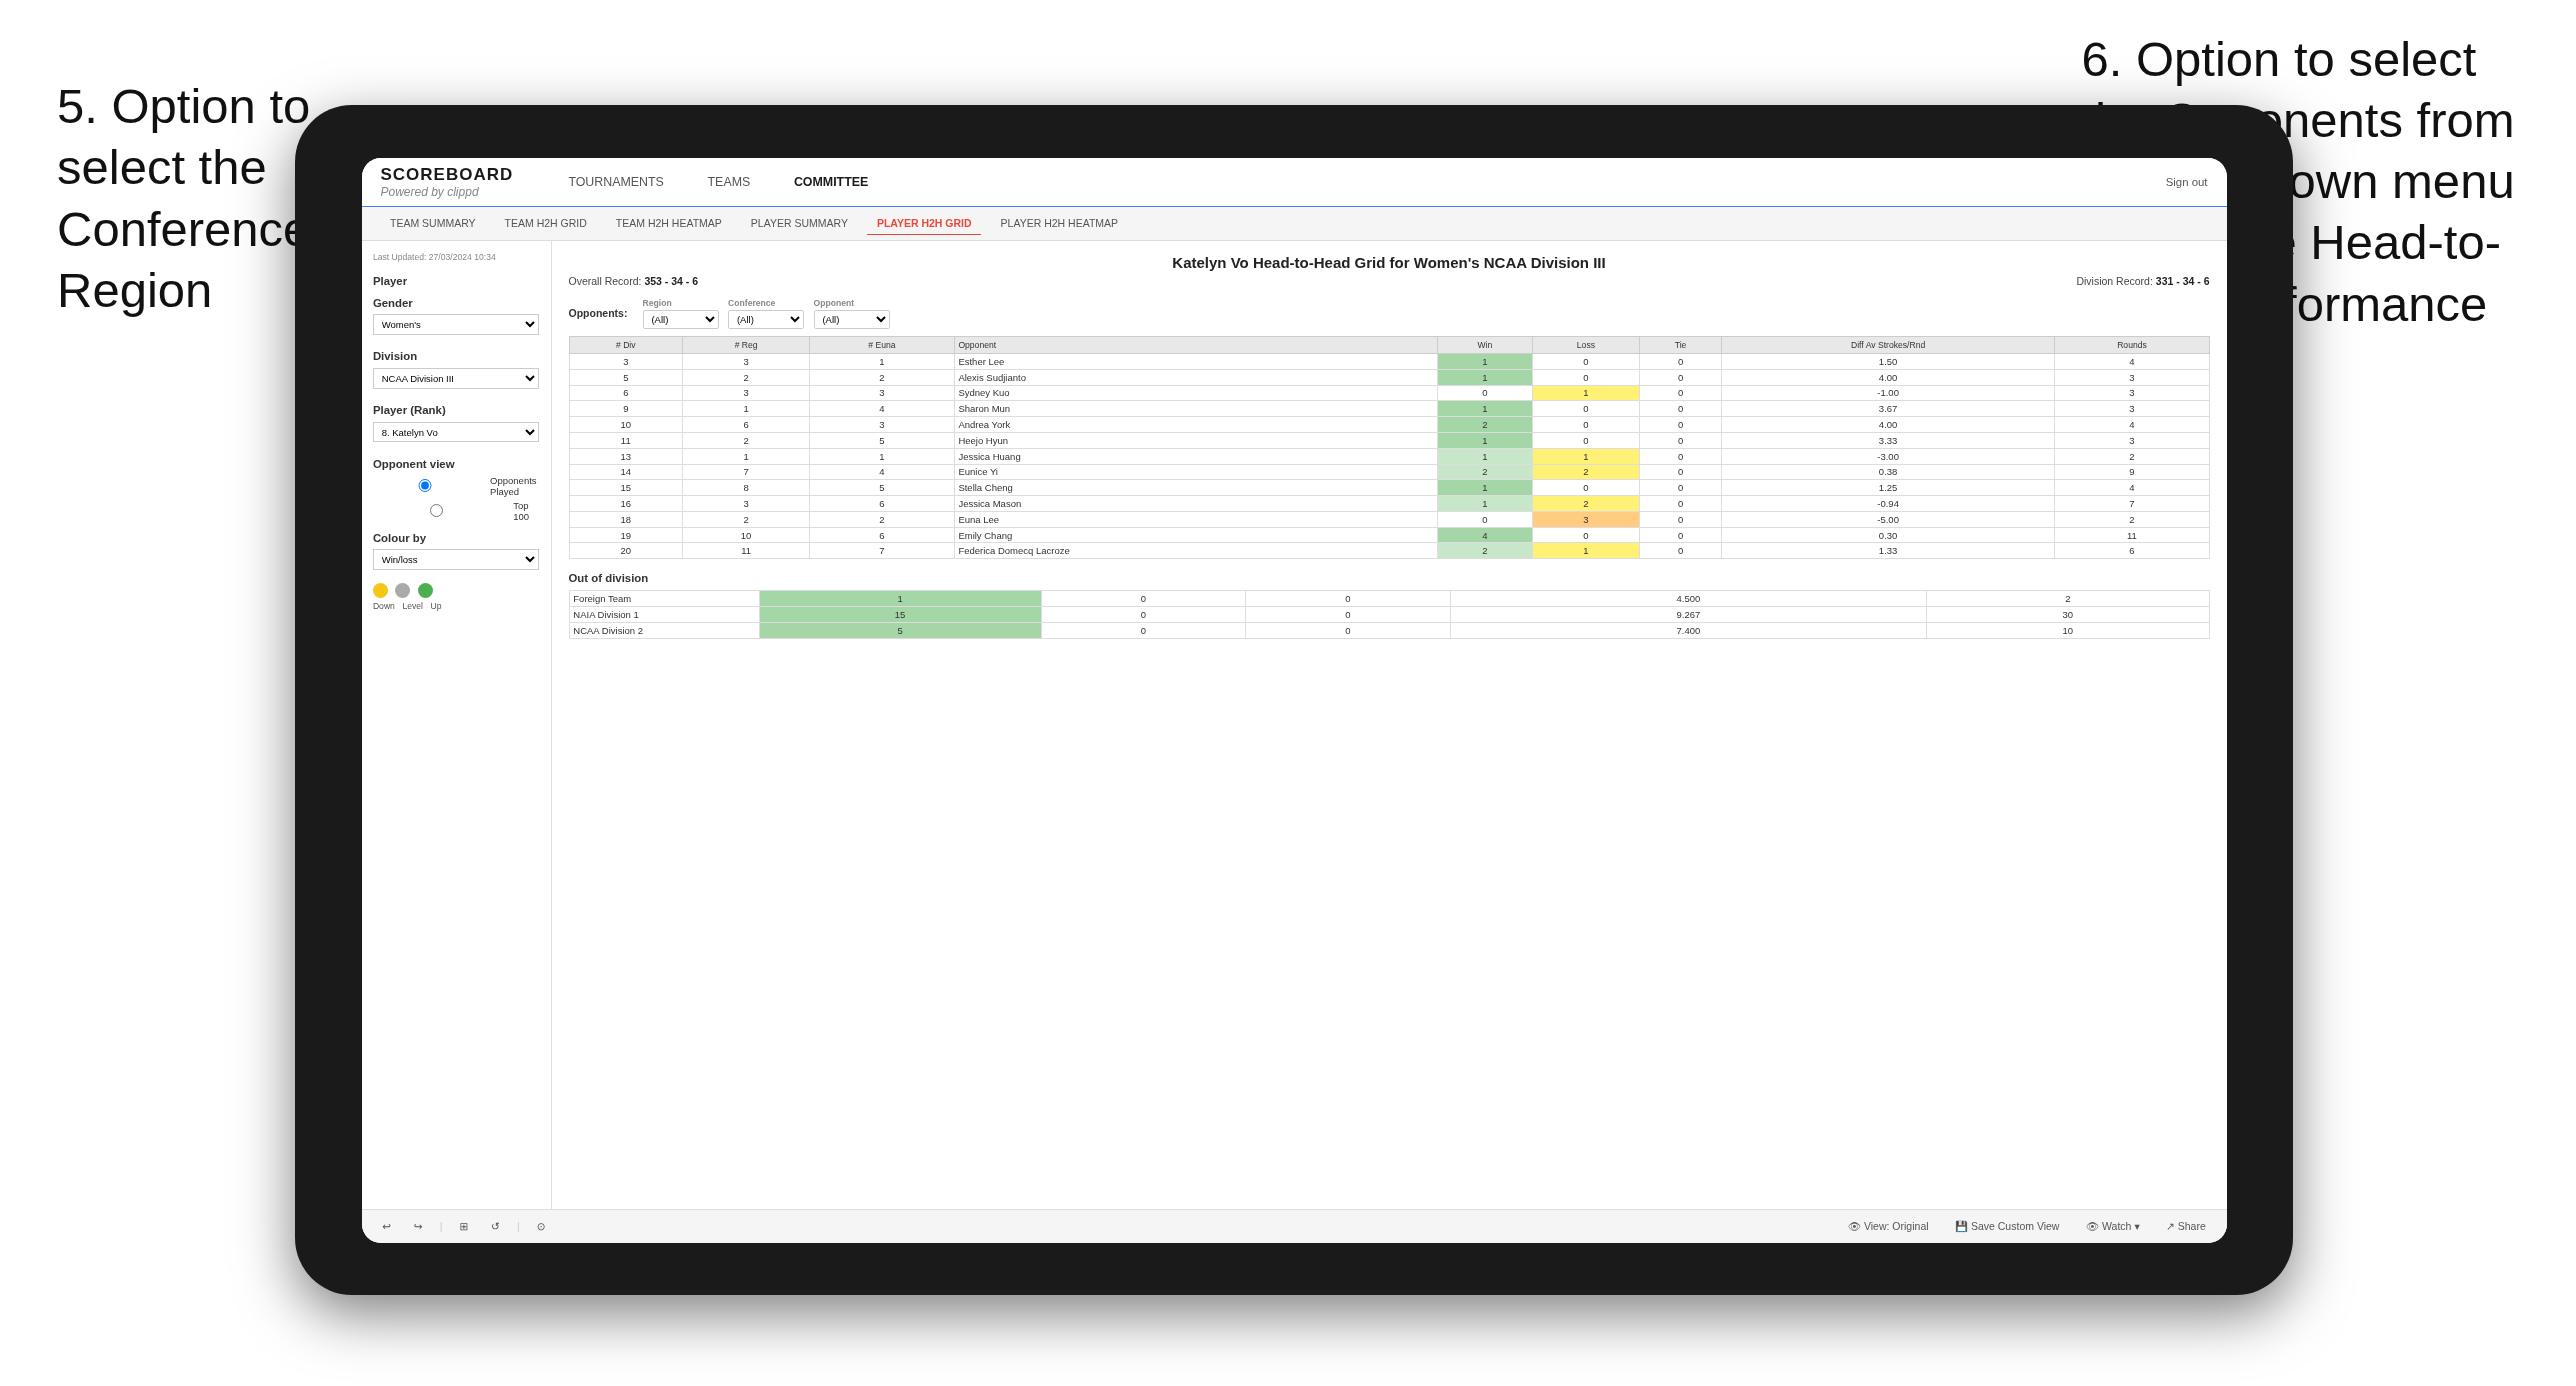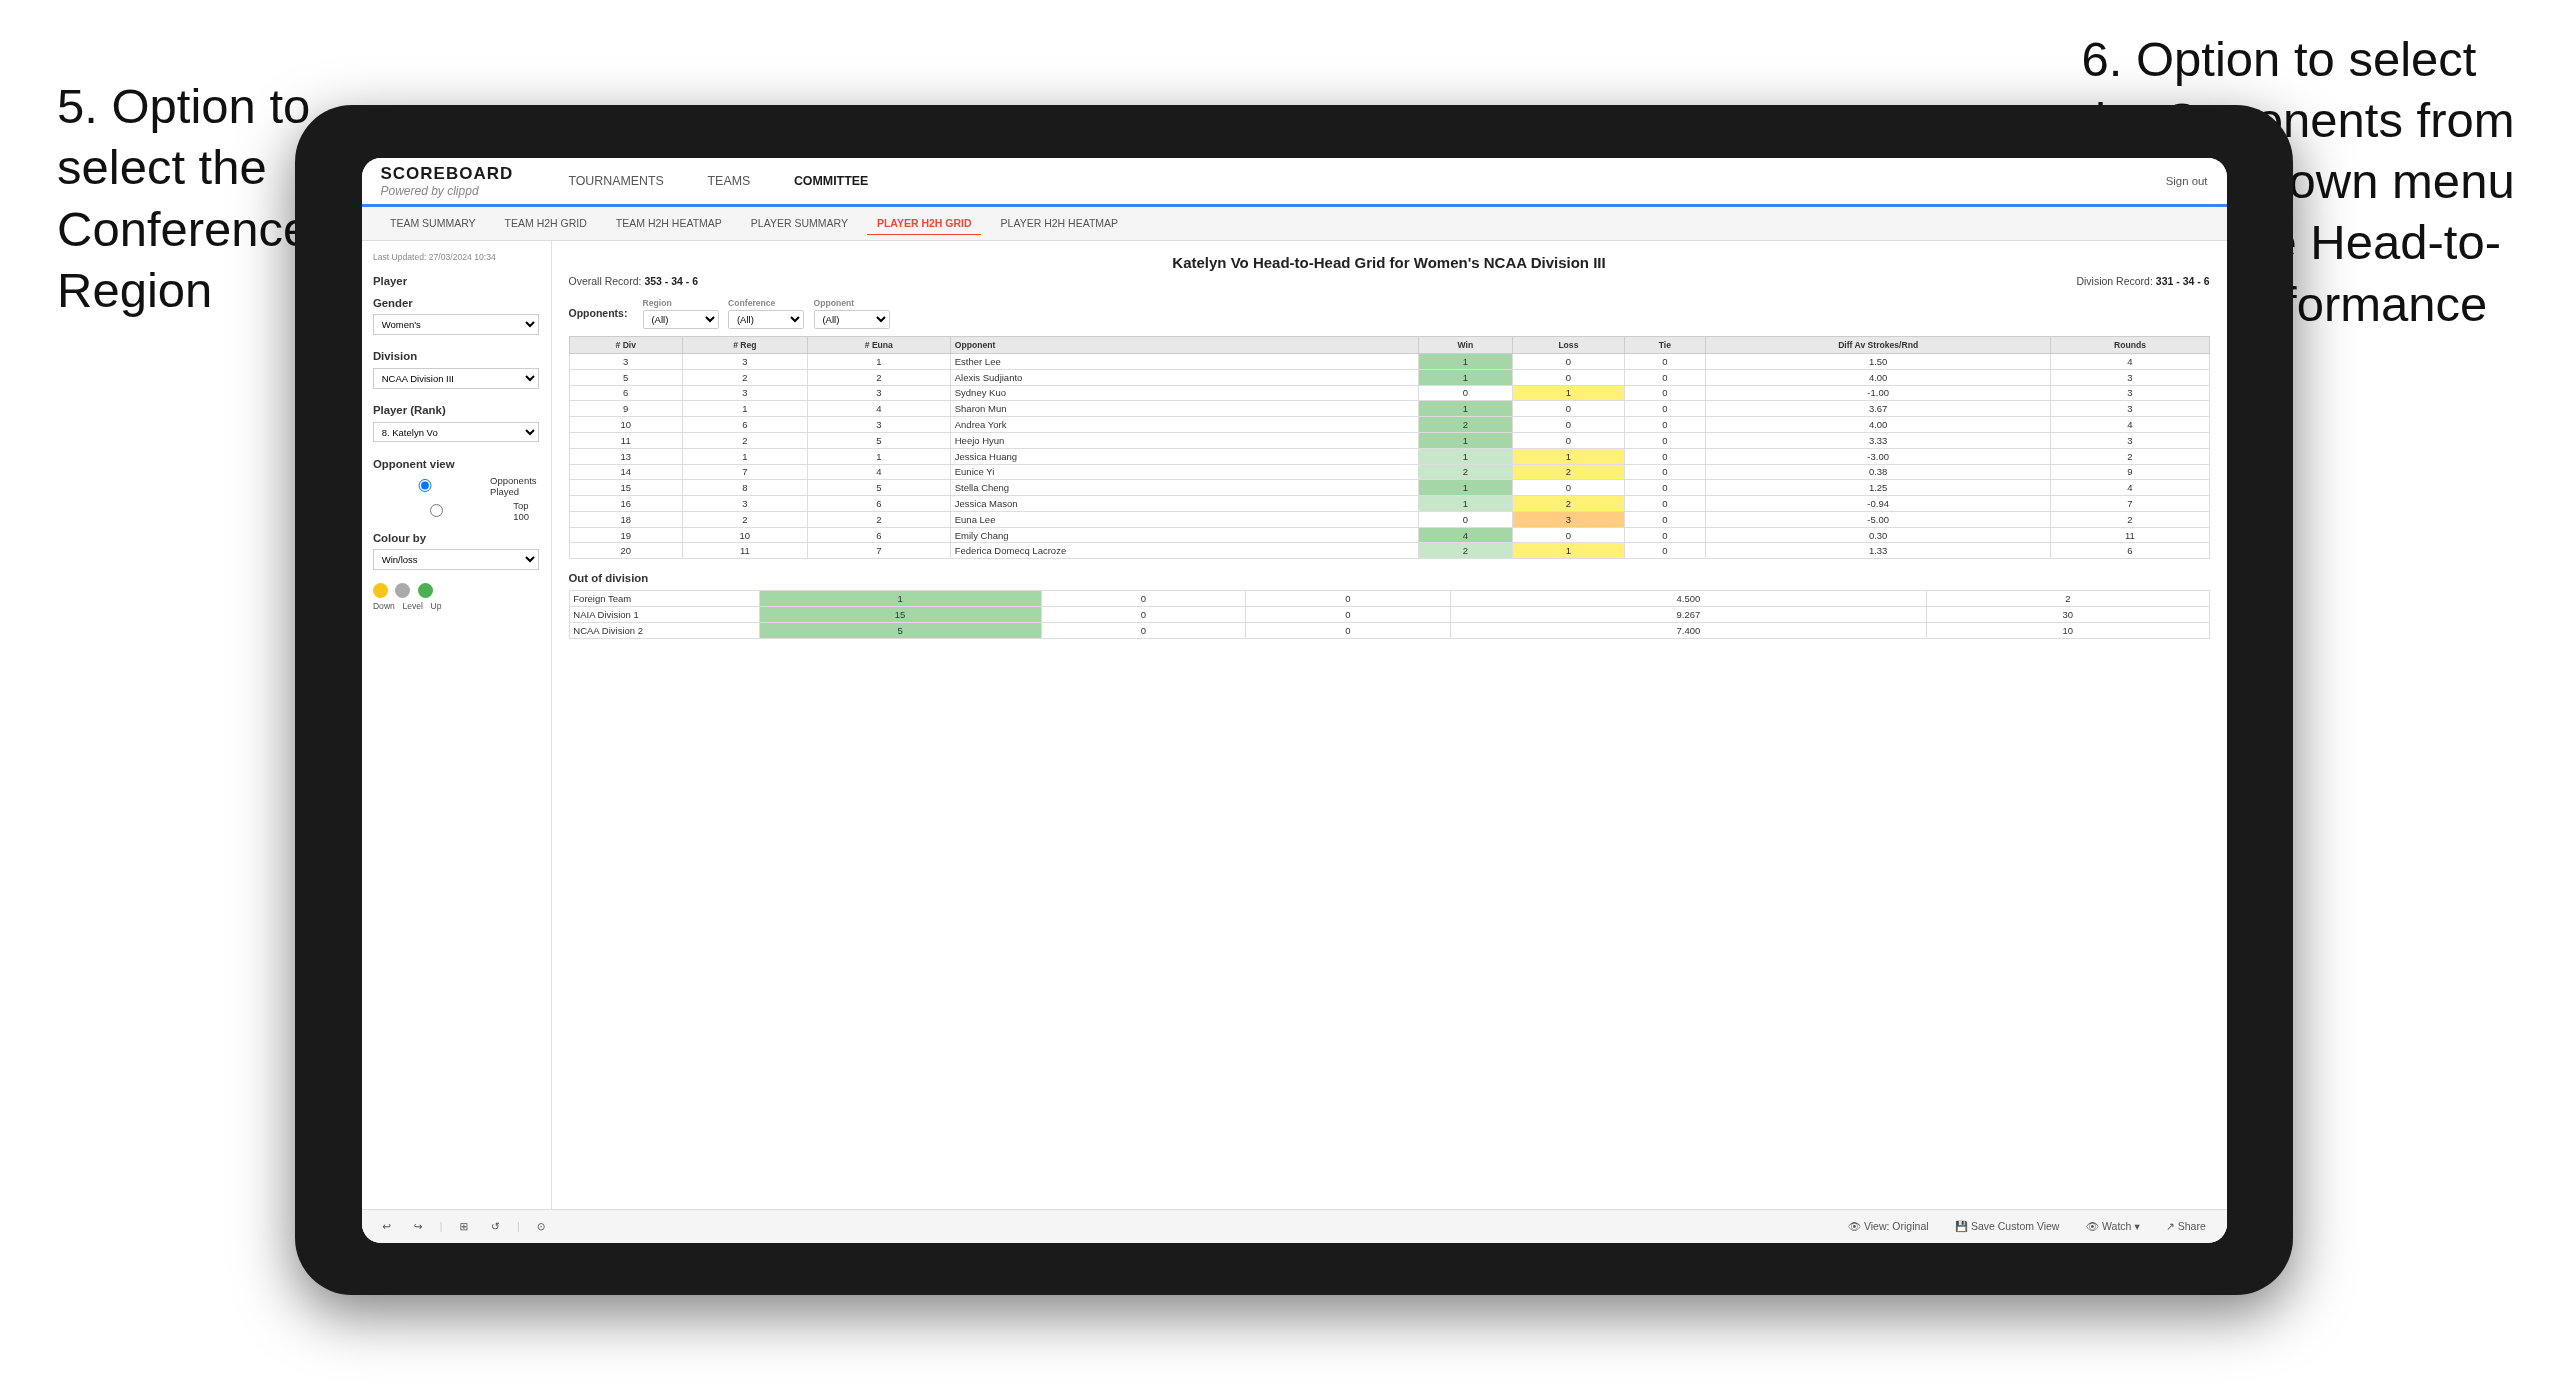--- a/index.html
+++ b/index.html
@@ -60,21 +60,21 @@
       background: #fff;
       border-radius: 19px;
       overflow: hidden;
       display: flex;
       flex-direction: column;
     }
 
     
     .top-nav {
       background: #fff;
-      border-bottom: 3px solid #3b82f6;
+      border-bottom: 1px solid #3b82f6;
       padding: 7.6px 19px;
       display: flex;
       align-items: center;
       gap: 28.5px;
       height: 49px;
       justify-content: flex-end;
     }
 
     .logo-area {
       display: flex;
@@ -293,21 +293,21 @@
       font-size: 9.5px;
     }
 
     .data-table th {
       background: #e8e8e8;
       padding: 2.9px 3.8px;
       text-align: center;
       font-size: 8.6px;
       border: 1px solid #ccc;
       color: #333;
-      font-weight: 700;
+      font-weight: 400;
     }
 
     .data-table th.left {
       text-align: left;
     }
 
     .data-table td {
       padding: 1.9px 3.8px;
       border: 1px solid #ddd;
       text-align: center;

